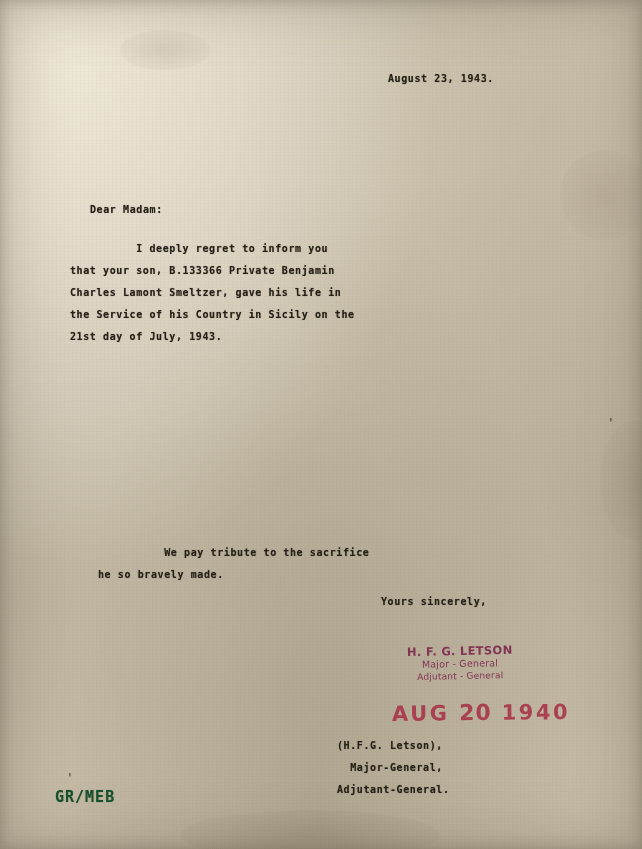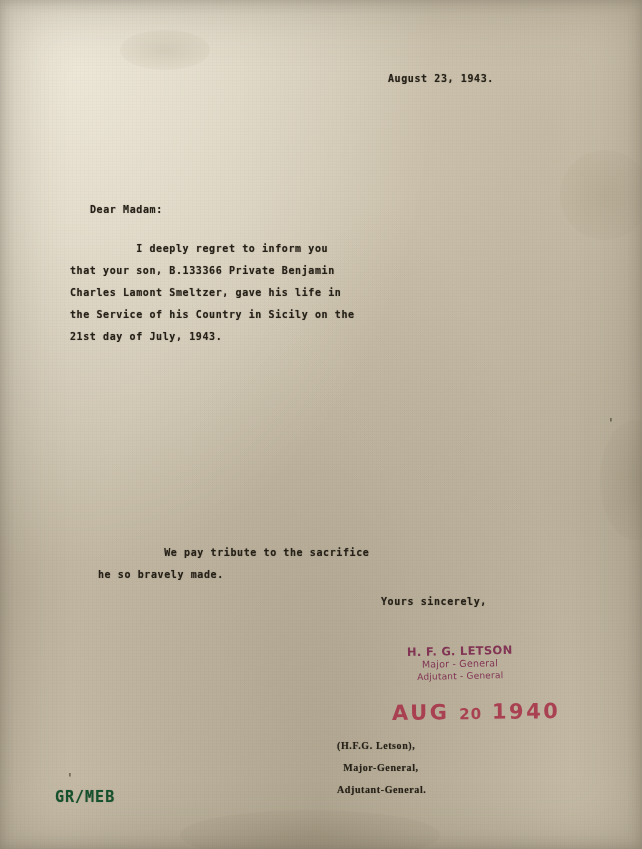--- a/index.html
+++ b/index.html
@@ -81,21 +81,20 @@
   .para4 { top: 542px; left: 70px; margin-left: 28px; }
 
   .closing {
     top: 591px;
     left: 337px;
     margin-left: 44px;
   }
   .sig-block {
     top: 735px;
     left: 337px;
-    font-family: Liberation Serif, serif;
   }
   .ref {
     top: 786px;
     left: 55px;
     font-size: 15px;
     letter-spacing: 1px;
     color: #14532d;
   }
 
   
@@ -138,21 +137,21 @@
     color: #a8354a;
     font-family: "DejaVu Sans", sans-serif;
     font-size: 21px;
     font-weight: 700;
     letter-spacing: 2.5px;
     white-space: nowrap;
     opacity: 0.9;
     transform: rotate(-0.6deg);
   }
   .date-stamp .day {
-    font-size: 15px;
+    font-size: 22px;
     letter-spacing: 1px;
   }
 
   
   .blotch {
     position: absolute;
     border-radius: 50%;
     pointer-events: none;
   }
   .b1 { top: 30px; left: 120px; width: 90px; height: 40px; background: radial-gradient(ellipse, rgba(150,138,112,0.20), rgba(150,138,112,0)); }

